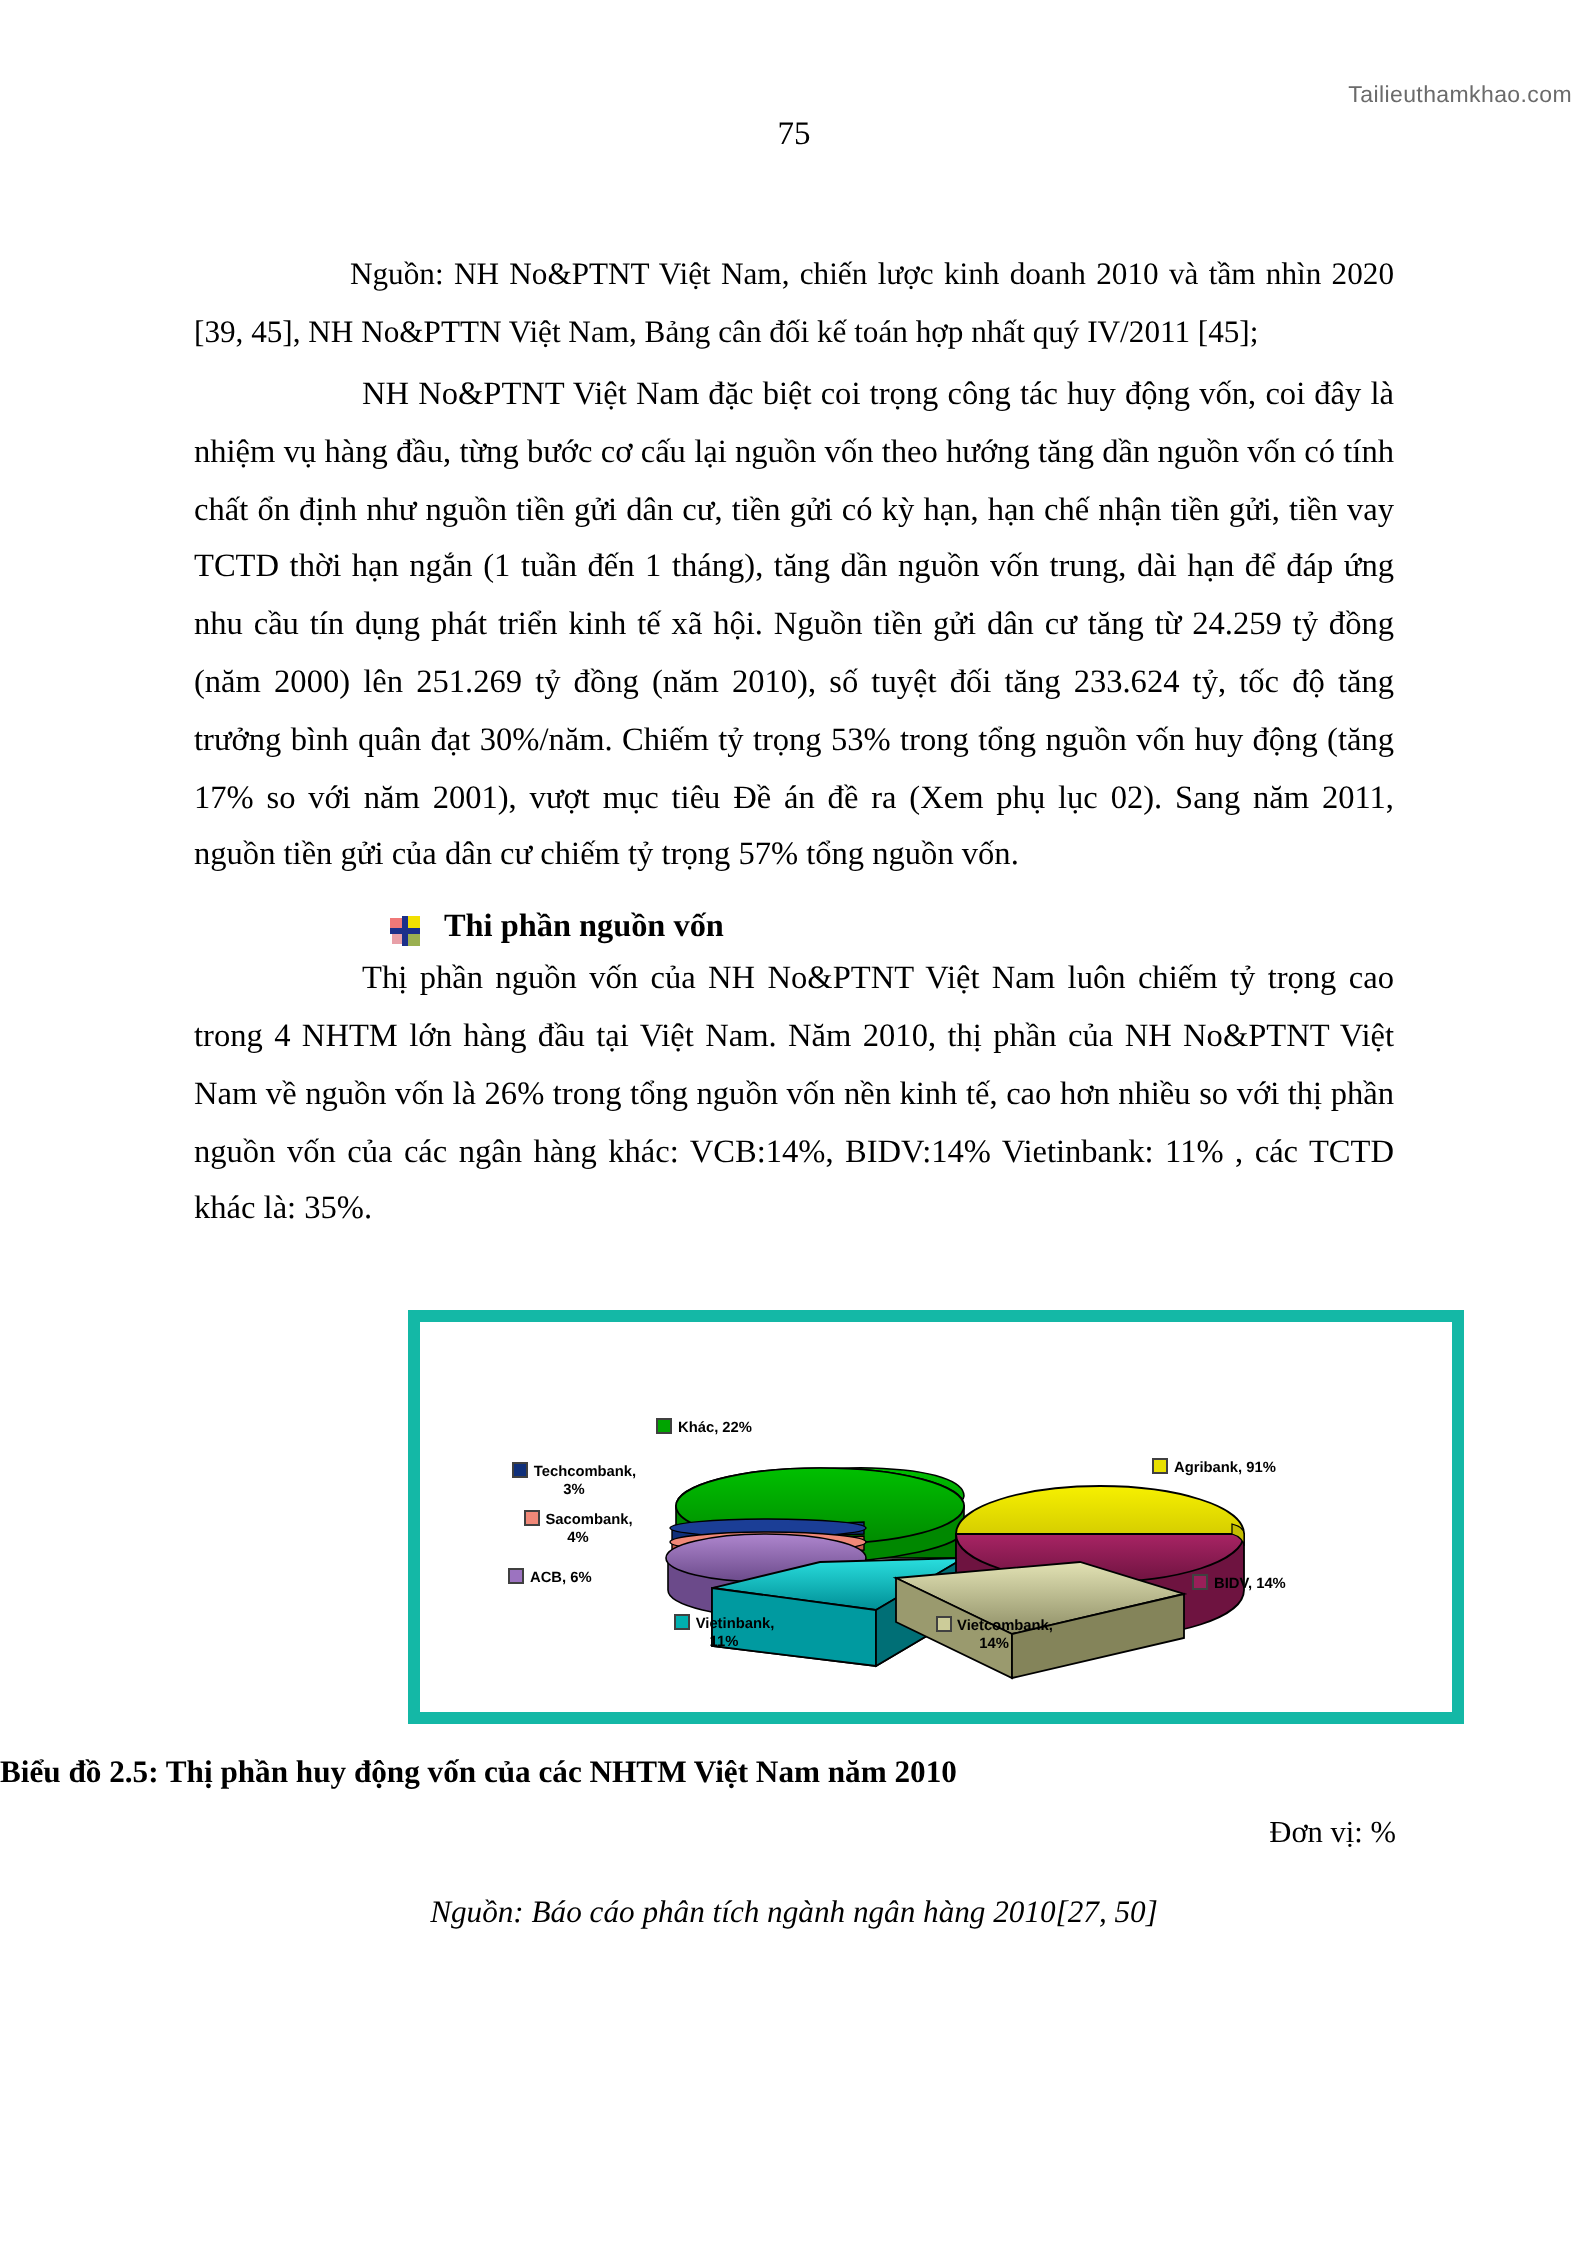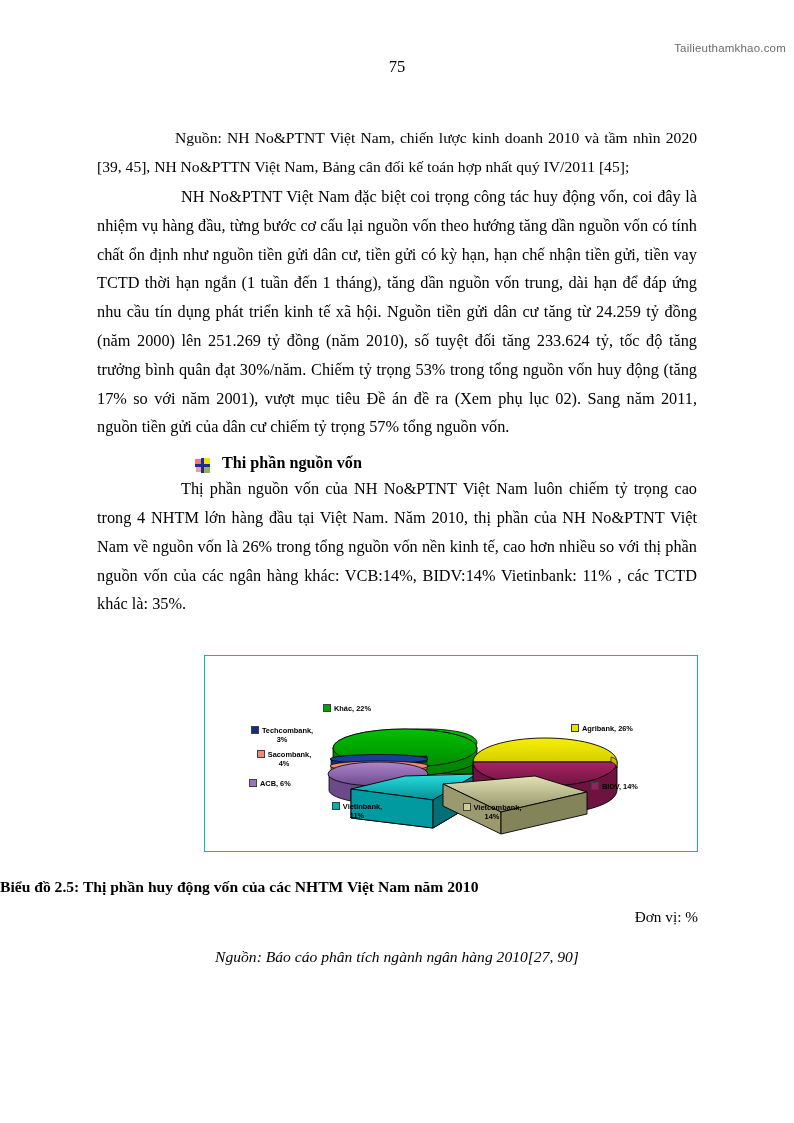--- a/index.html
+++ b/index.html
@@ -87,23 +87,24 @@
     font-weight: bold;
     font-size: 16.2px;
   }
   
   .chart-frame {
     position: absolute;
     left: 204px;
     top: 655px;
     width: 492px;
     height: 195px;
-    border: 1px solid #14b8a6;
+    border: 6px solid #14b8a6;
     background: #ffffff;
     overflow: hidden;
+    padding-left: 24px;
   }
   .chart-inner { position: absolute; inset: 0; }
   .lbl {
     position: absolute;
     font-family: "Liberation Sans", sans-serif;
     font-size: 7.4px;
     font-weight: bold;
     color: #000000;
     white-space: nowrap;
     line-height: 9.4px;
@@ -261,27 +262,27 @@
         <div><span class="sw" style="background:#00B0B0;"></span><span>Vietinbank,</span></div>
         <div>11%</div>
       </div>
 
       <div class="lbl center" style="left:224px; top:147px; width:126px;">
         <div><span class="sw" style="background:#CCCC99;"></span><span>Vietcombank,</span></div>
         <div>14%</div>
       </div>
 
       <div class="lbl" style="left:366px; top:68px;">
-        <span class="sw" style="background:#E8E000;"></span><span>Agribank, 26%</span>
+        <span class="sw" style="background:#E8E000;"></span><span>Agribank, 91%</span>
       </div>
 
       <div class="lbl" style="left:386px; top:126px;">
         <span class="sw" style="background:#991F59;"></span><span>BIDV, 14%</span>
       </div>
 
     </div>
   </div>
 
   <div class="caption">Biểu đồ 2.5:  Thị phần huy động vốn của các NHTM Việt Nam năm 2010</div>
   <div class="unit-line">Đơn vị: %</div>
-  <div class="bottom-source">Nguồn: Báo cáo phân tích ngành ngân hàng 2010[27, 90]</div>
+  <div class="bottom-source">Nguồn: Báo cáo phân tích ngành ngân hàng 2010[27, 50]</div>
 
 </div>
 
 </body></html>

